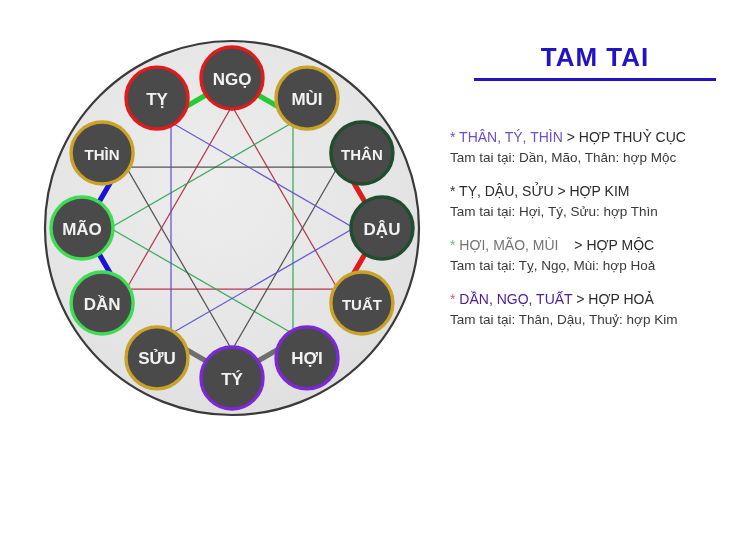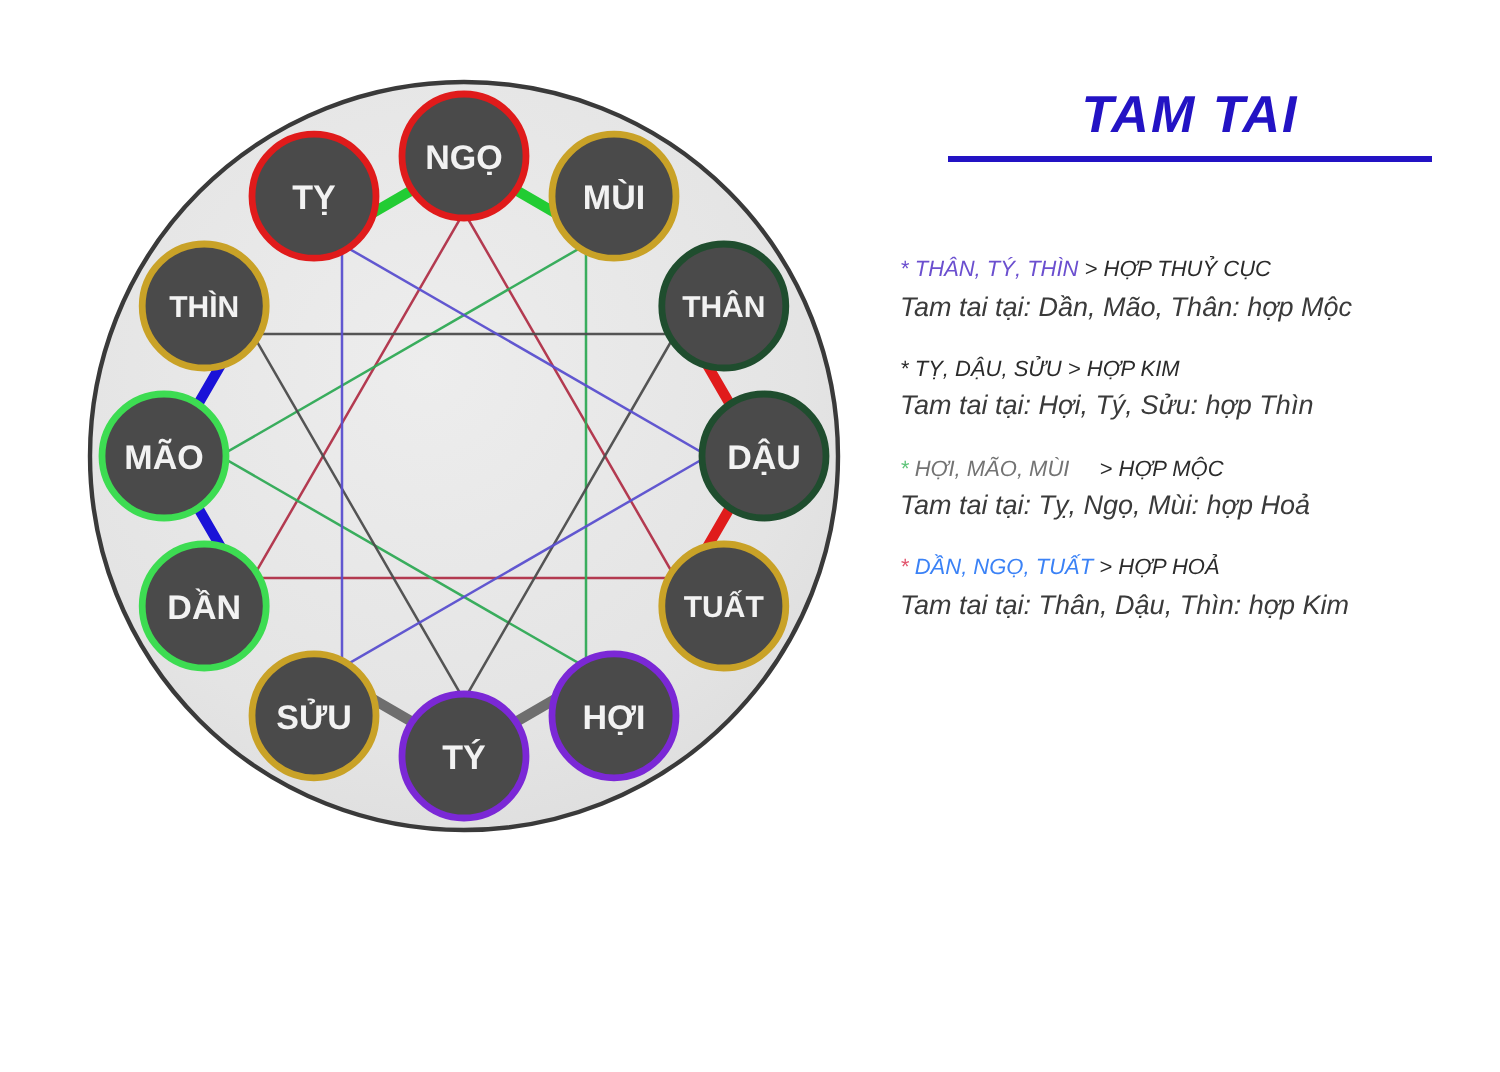--- a/index.html
+++ b/index.html
@@ -18,40 +18,40 @@
   .zodiac-label {
     font-family: "Liberation Sans", sans-serif;
     font-weight: bold;
     fill: #f2f2f2;
     text-anchor: middle;
     dominant-baseline: central;
     paint-order: stroke;
   }
 
   
-  #text-panel { position: absolute; left: 440px; top: 0; width: 310px; height: 532px; font-style: italic; }
+  #text-panel { position: absolute; left: 440px; top: 0; width: 310px; height: 532px; }
 
   #title-wrap { position: absolute; left: 0; top: 42px; width: 310px; text-align: center; }
   #tam-tai-title {
     font-family: "Liberation Sans", sans-serif;
     font-size: 26px; font-weight: bold; letter-spacing: 1px;
     color: #2313c4;
     display: inline-block;
   }
   #title-underline {
     display: block;
     height: 3px; background: #2313c4;
     margin: 5px auto 0; width: 78%;
   }
 
   #blocks { position: absolute; left: 10px; top: 128px; width: 300px; }
   .block { margin-bottom: 15px; }
   .block-head {
     font-family: "Liberation Sans", sans-serif;
-    font-size: 11px; color: #2b2b2b; white-space: nowrap; line-height: 1.42;
+    font-size: 14px; color: #2b2b2b; white-space: nowrap; line-height: 1.42;
   }
   .block-sub {
     font-family: "Liberation Sans", sans-serif;
     font-size: 13.5px; color: #3a3a3a; white-space: nowrap; line-height: 1.42;
   }
 </style>
 </head>
 <body>
 
 <div id="root">
@@ -149,19 +149,19 @@
         </div>
         <div class="block">
           <div class="block-head"><span style="color: rgb(43, 43, 43);">*</span> <span style="color: rgb(43, 43, 43);">TỴ, DẬU, SỬU</span> <span style="color: rgb(43, 43, 43); text-align: center;">&gt; HỢP KIM</span></div>
           <div class="block-sub">Tam tai tại: Hợi, Tý, Sửu: hợp Thìn</div>
         </div>
         <div class="block">
           <div class="block-head"><span style="color: rgb(95, 196, 122);">*</span> <span style="color: #737373;">HỢI, MÃO, MÙI</span> <span style="color: rgb(43, 43, 43); margin-left: 12px;">&gt; HỢP MỘC</span></div>
           <div class="block-sub">Tam tai tại: Tỵ, Ngọ, Mùi: hợp Hoả</div>
         </div>
         <div class="block">
-          <div class="block-head"><span style="color: rgb(226, 86, 110);">*</span> <span style="color: #3b82f6; text-align: right;">DẦN, NGỌ, TUẤT</span> <span style="color: rgb(43, 43, 43);">&gt; HỢP HOẢ</span></div>
-          <div class="block-sub">Tam tai tại: Thân, Dậu, Thìn: hợp Kim</div>
+          <div class="block-head"><span style="color: rgb(226, 86, 110);">*</span> <span style="color: #4c1d95; text-align: right;">DẦN, NGỌ, TUẤT</span> <span style="color: rgb(43, 43, 43);">&gt; HỢP HOẢ</span></div>
+          <div class="block-sub">Tam tai tại: Thân, Dậu, Thuỷ: hợp Kim</div>
         </div>
       </div>
 
   </div>
 </div>
 
 </body></html>

